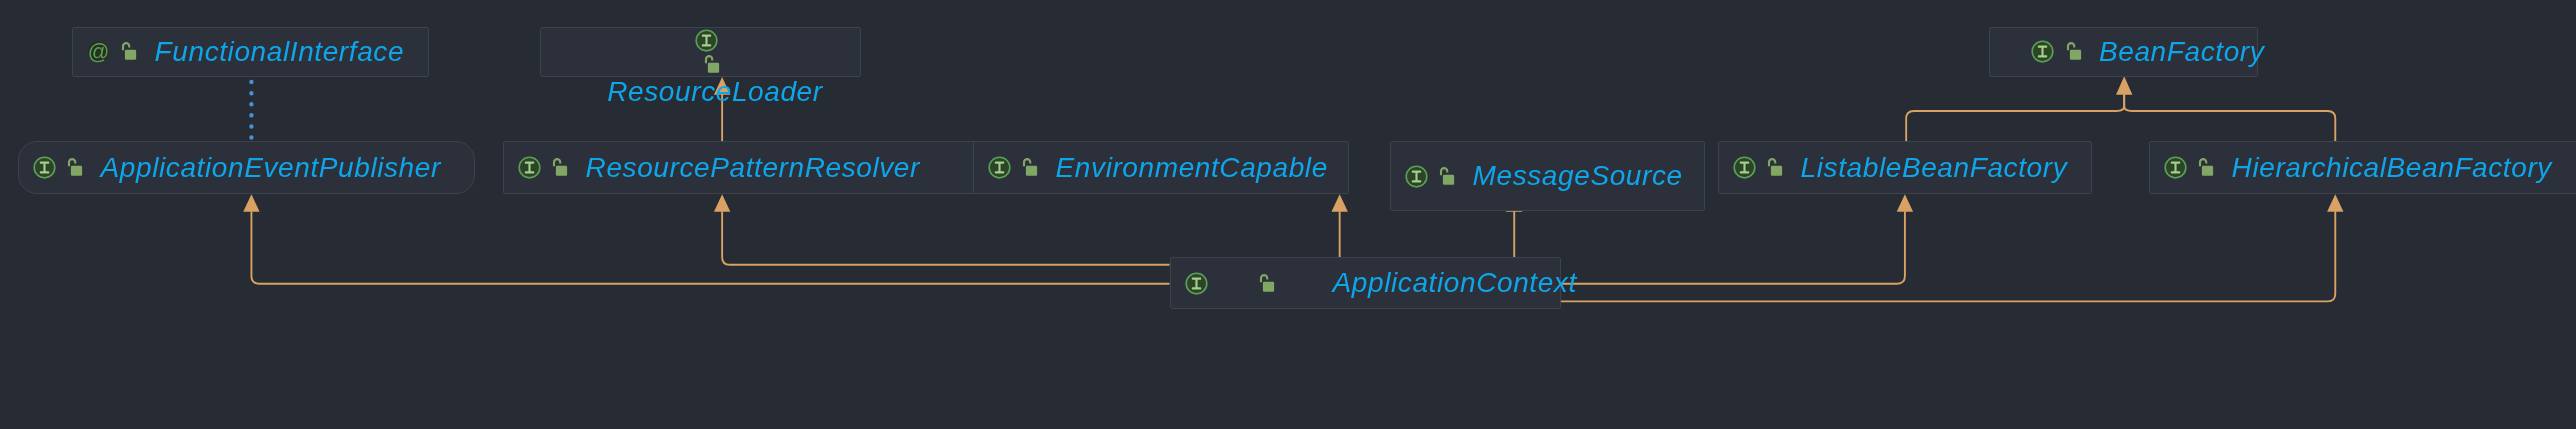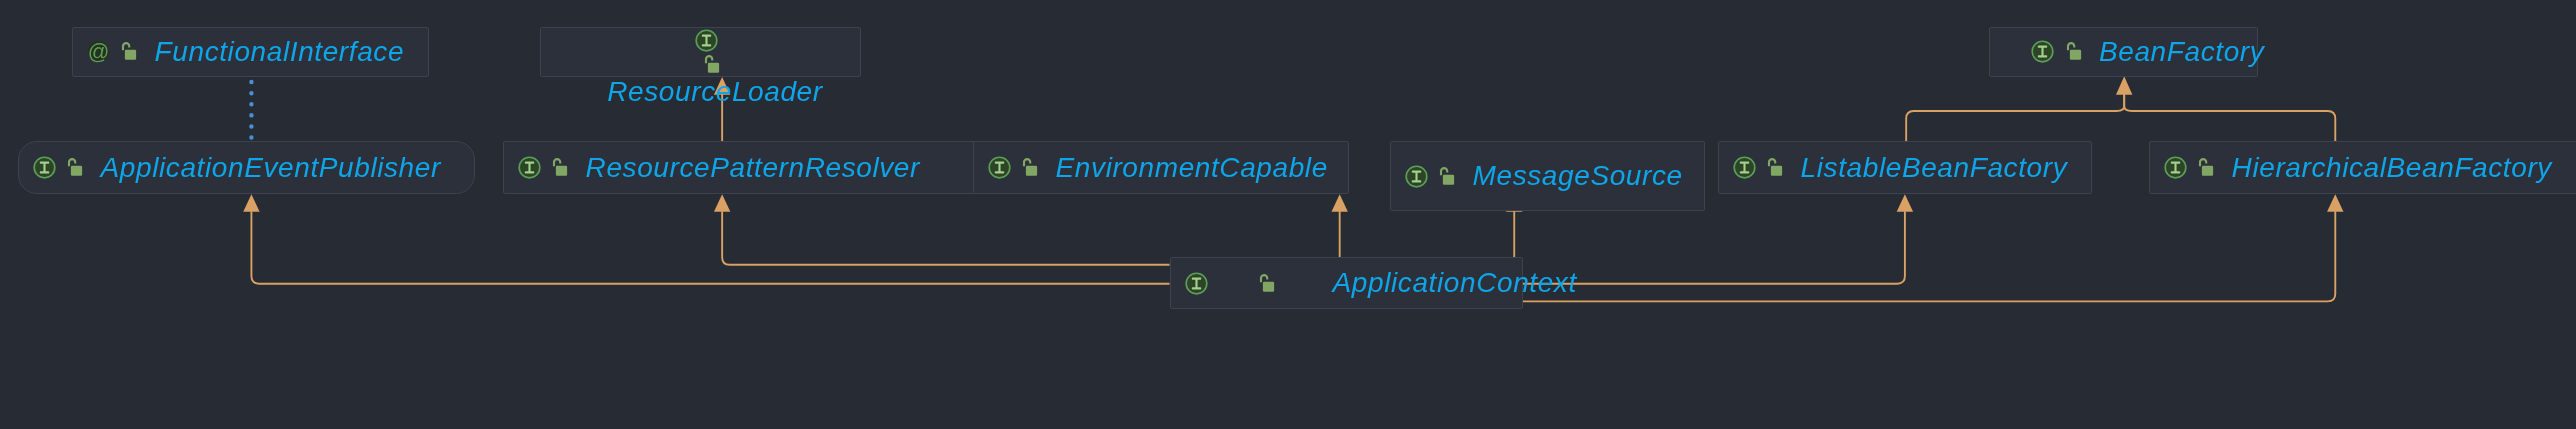--- a/index.html
+++ b/index.html
@@ -40,21 +40,21 @@
   
   #n-functional-interface      { left: 72px;  top: 26.5px;  width: 357px; height: 50px; }
   #n-resource-loader           { left: 540px;  top: 26.5px;  width: 321px; height: 50px; flex-direction: column; }
   #n-bean-factory              { left: 1989px; top: 26.5px;  width: 269px; height: 50px; padding-left: 40px; }
   #n-application-event-publisher { left: 18px;   top: 141px; width: 457px; height: 53px; border-radius: 19px; }
   #n-resource-pattern-resolver   { left: 503px;  top: 141px; width: 485px; height: 53px; }
   #n-environment-capable         { left: 973px; top: 141px; width: 376px; height: 53px; }
   #n-message-source              { left: 1376px; top: 141px; width: 315px; height: 70px; margin-left: 14px; }
   #n-listable-bean-factory       { left: 1718px; top: 141px; width: 374px; height: 53px; text-align: center; }
   #n-hierarchical-bean-factory   { left: 2117px; top: 141px; width: 436px; height: 53px; margin-left: 32px; }
-  #n-application-context         { left: 1170px; top: 257px; width: 353px; height: 52px; gap: 40px; }
+  #n-application-context         { left: 1170px; top: 257px; width: 391px; height: 52px; gap: 40px; }
 </style>
 </head>
 <body>
 
 <svg id="edge-layer" width="2576" height="430" viewBox="0 0 4088 682">
   <g stroke="#d9a163" stroke-width="3" fill="none">
 
     <g>
       <path d="M1146 224 L1146 149"></path>
       <polygon points="1146,122 1133,150 1159,150" fill="#d9a163" stroke="none"></polygon>

